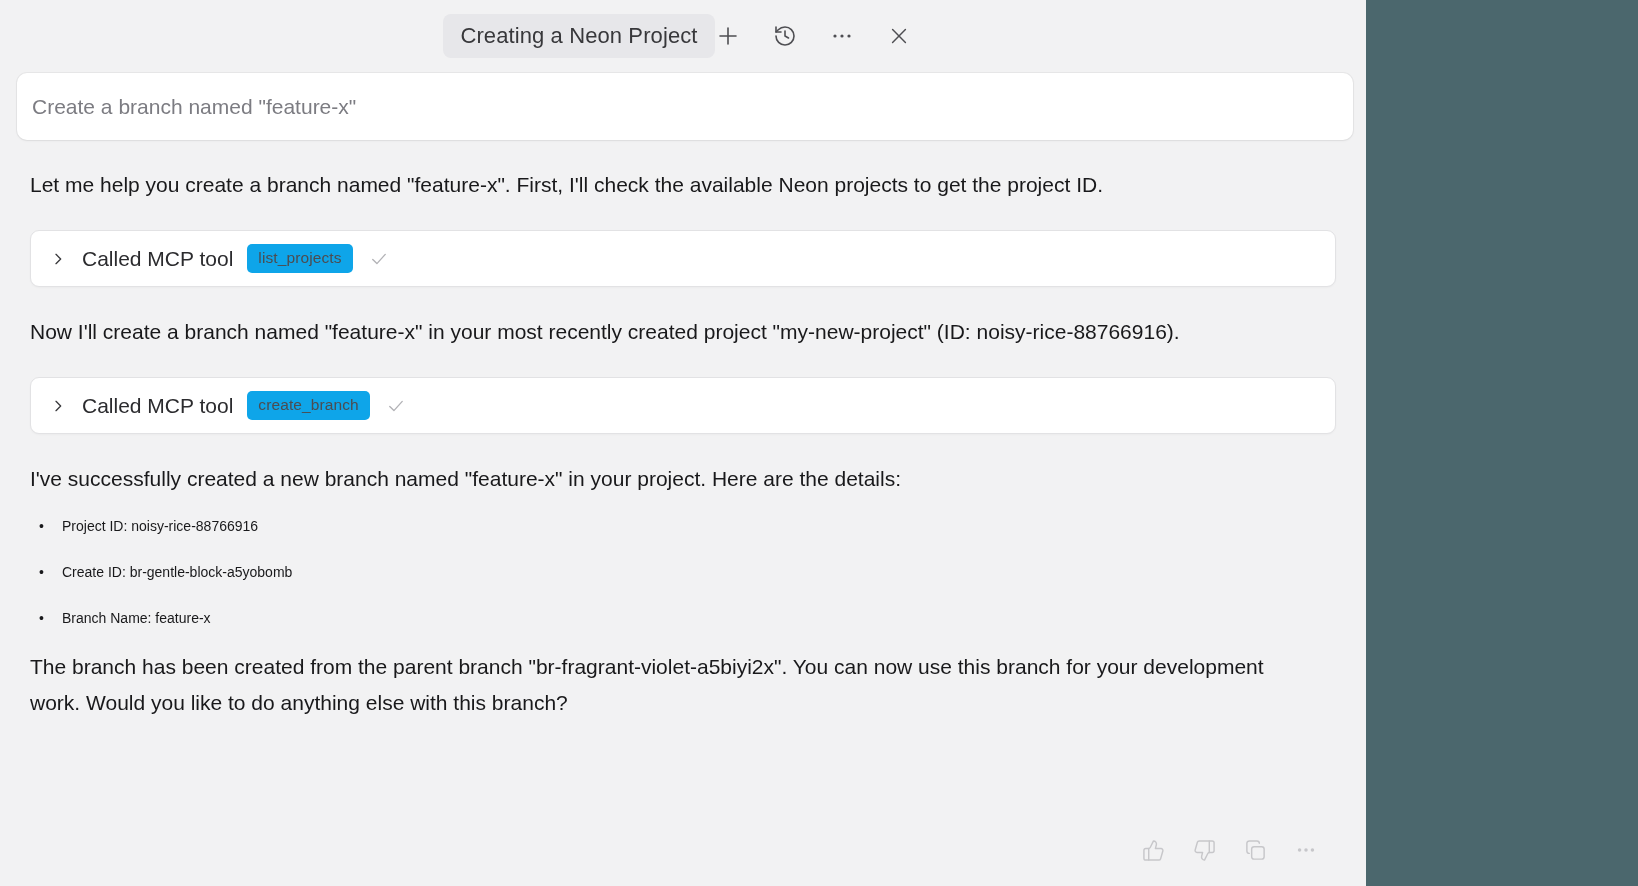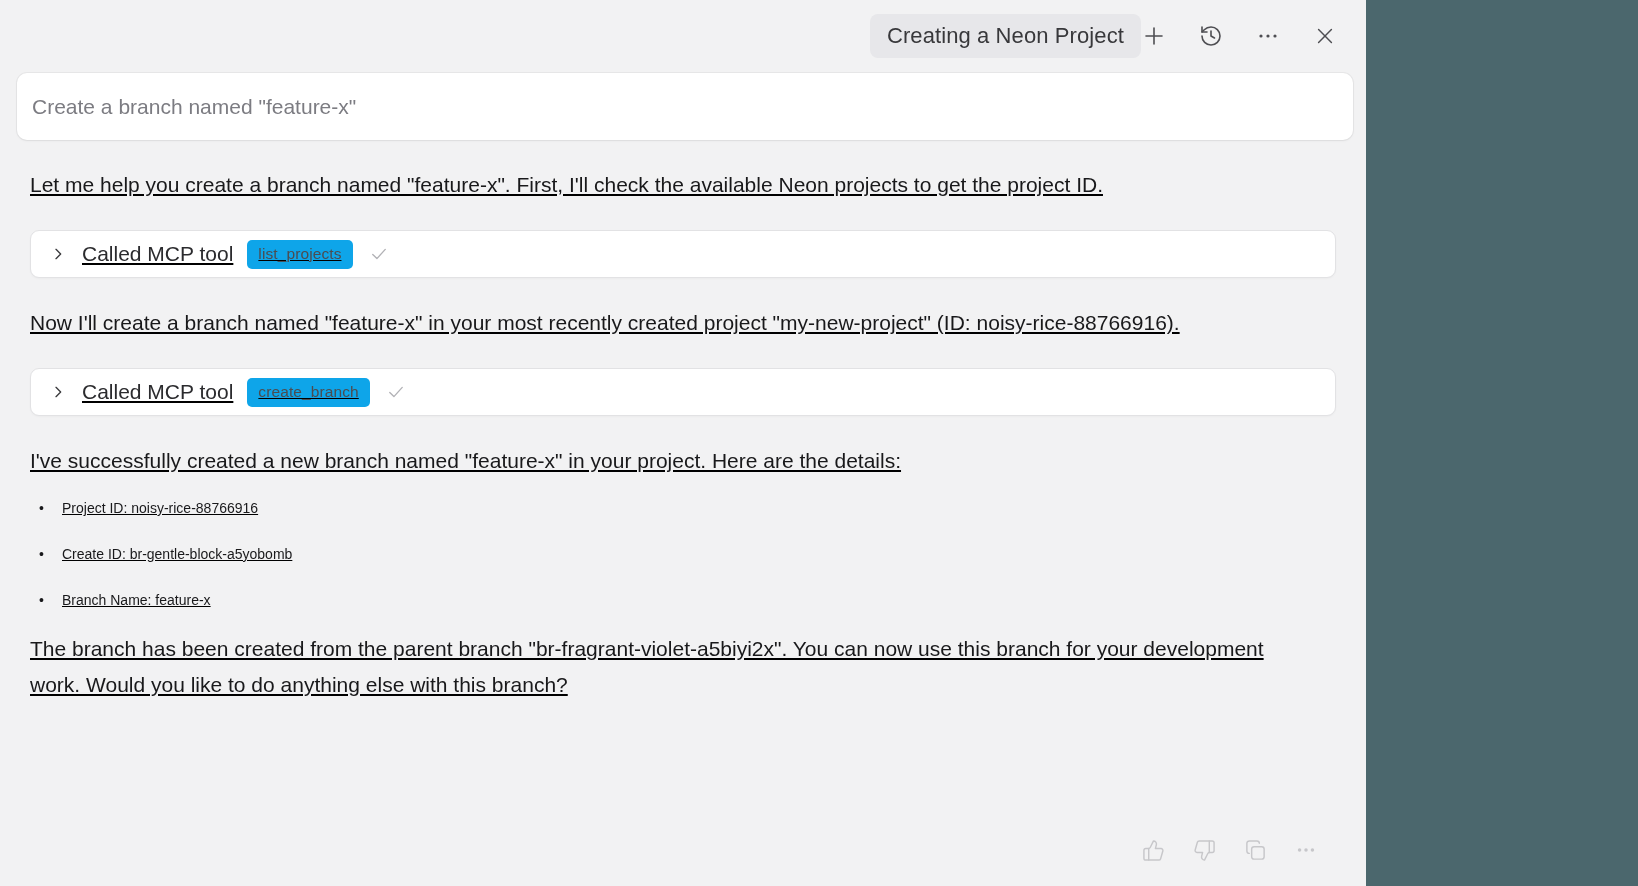--- a/index.html
+++ b/index.html
@@ -10,21 +10,21 @@
     position: relative;
   }
   .panel {
     position: absolute; left: 0; top: 0;
     width: 1366px; height: 886px;
     background: #f2f2f3;
     display: flex; flex-direction: column;
   }
   
   .header {
-    display: flex; align-items: center; justify-content: flex-end;
+    display: flex; align-items: center; justify-content: center;
     padding: 14px 28px 0 17px;
   }
   .title-badge {
     background: #e7e7ea;
     border-radius: 8px;
     padding: 9px 17px;
     font-size: 22px;
     font-weight: 500;
     color: #38383b;
     letter-spacing: 0.1px;
@@ -42,31 +42,31 @@
     margin: 15px 13px 0 17px;
     background: #ffffff;
     border-radius: 10px;
     padding: 20px 15px;
     box-shadow: 0 0 0 1px rgba(0,0,0,0.045), 0 1px 3px rgba(0,0,0,0.05);
     font-size: 21px;
     line-height: 27px;
     color: #7c7c82;
   }
   
-  .content { padding: 0 30px; flex: 1; text-decoration: underline; }
+  .content { padding: 0 30px; flex: 1; }
   .content p {
     margin-top: 27px;
     font-size: 21px;
     line-height: 36px;
     color: #19191b;
     max-width: 1285px;
   }
   .tool-card {
     margin-top: 27px;
-    height: 48px;
+    height: 57px;
     max-width: 1307px;
     background: #ffffff;
     border: 1px solid #e2e2e4;
     border-radius: 9px;
     box-shadow: 0 1px 2px rgba(0,0,0,0.03);
     display: flex; align-items: center;
     padding: 0 19px;
     cursor: pointer;
   }
   .tool-card .chev { color: #39393c; margin-right: 16px; display: flex; }

